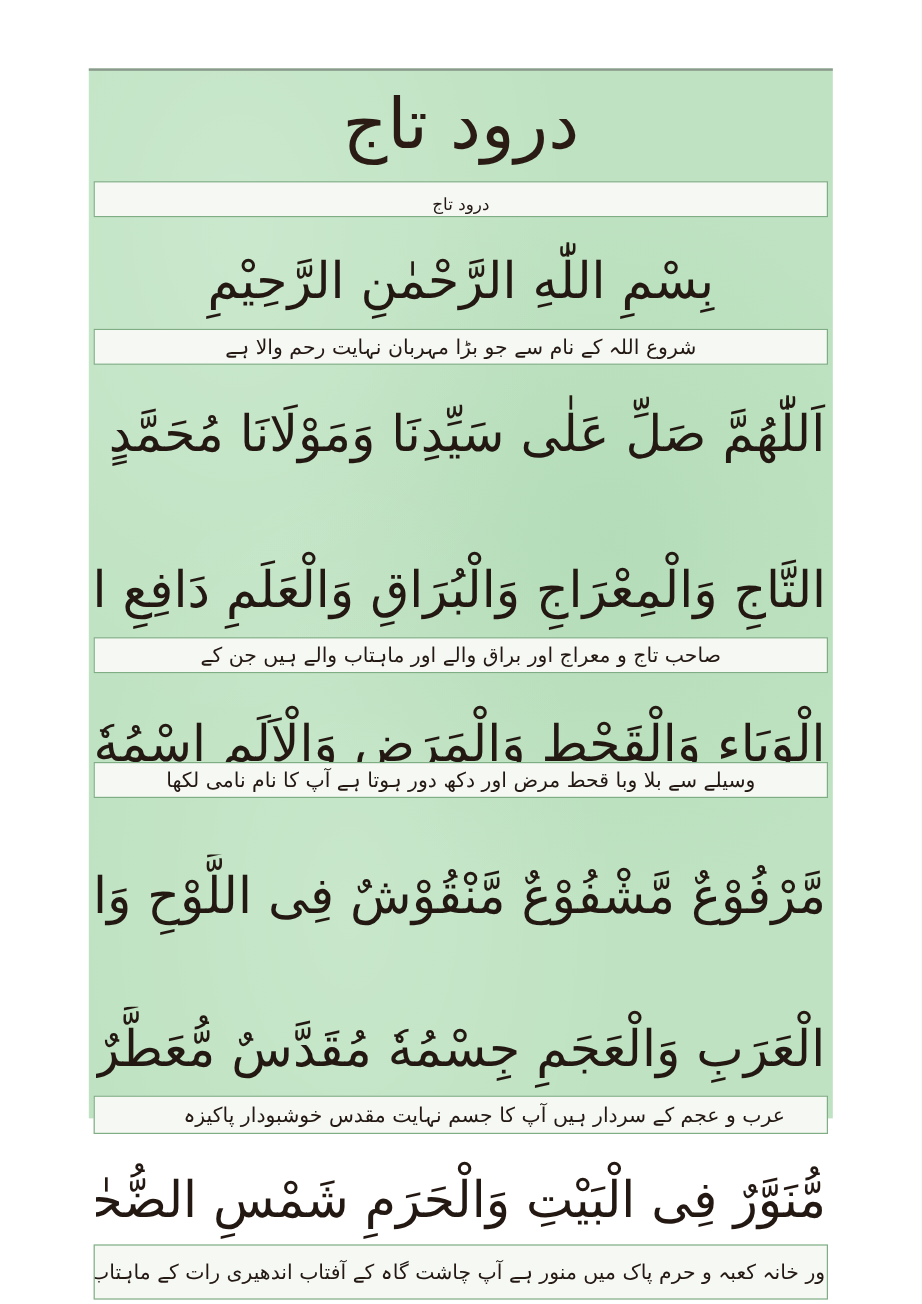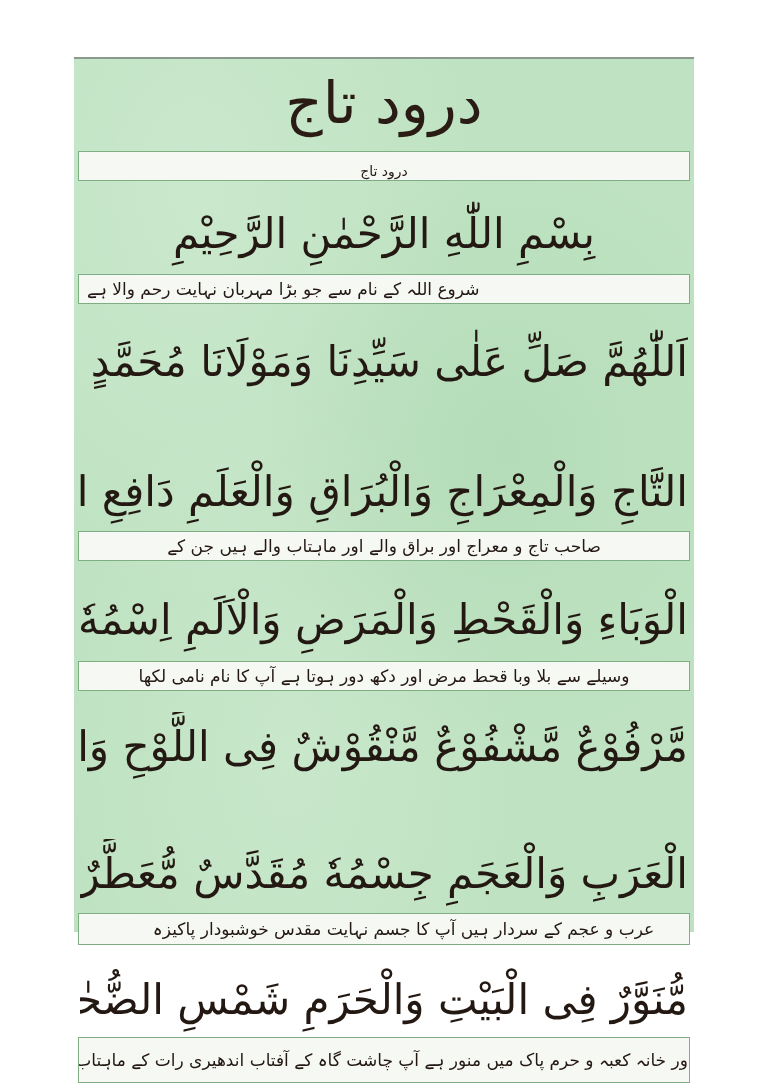--- a/index.html
+++ b/index.html
@@ -39,33 +39,33 @@
 <body>
 
 <div class="page">
   <div class="title">درود تاج</div>
 
   <div class="band sub-small" style="top:92px;height:30px;padding-top:10px;">
     <span>درود تاج</span>
   </div>
 
   <div class="arabic" style="top:140px;">بِسْمِ اللّٰهِ الرَّحْمٰنِ الرَّحِيْمِ</div>
-  <div class="band" style="top:215px;height:30px;justify-content:flex-end;">
+  <div class="band" style="top:215px;height:30px;">
     <span>شروع اللہ کے نام سے جو بڑا مہربان نہایت رحم والا ہے</span>
   </div>
 
   <div class="arabic" style="top:268px;">اَللّٰهُمَّ صَلِّ عَلٰى سَيِّدِنَا وَمَوْلَانَا مُحَمَّدٍ صَاحِبِ</div>
 
   <div class="arabic" style="top:398px;">التَّاجِ وَالْمِعْرَاجِ وَالْبُرَاقِ وَالْعَلَمِ دَافِعِ الْبَلَاءِ وَ</div>
   <div class="band" style="top:472px;height:30px;">
     <span>صاحب تاج و معراج اور براق والے اور ماہتاب والے ہیں جن کے</span>
   </div>
 
   <div class="arabic" style="top:526px;">الْوَبَاءِ وَالْقَحْطِ وَالْمَرَضِ وَالْاَلَمِ اِسْمُهٗ مَكْتُوْبٌ</div>
-  <div class="band" style="top:602px;height:30px;justify-content:center;">
+  <div class="band" style="top:576px;height:30px;justify-content:center;">
     <span>وسیلے سے بلا وبا قحط مرض اور دکھ دور ہوتا ہے آپ کا نام نامی لکھا</span>
   </div>
 
   <div class="arabic" style="top:653px;">مَّرْفُوْعٌ مَّشْفُوْعٌ مَّنْقُوْشٌ فِى اللَّوْحِ وَالْقَلَمِ سَيِّدِ</div>
 
   <div class="arabic" style="top:780px;">الْعَرَبِ وَالْعَجَمِ جِسْمُهٗ مُقَدَّسٌ مُّعَطَّرٌ مُّطَهَّرٌ</div>
   <div class="band" style="top:854px;height:32px;padding-left:47px;">
     <span>عرب و عجم کے سردار ہیں آپ کا جسم نہایت مقدس خوشبودار پاکیزہ</span>
   </div>
 

